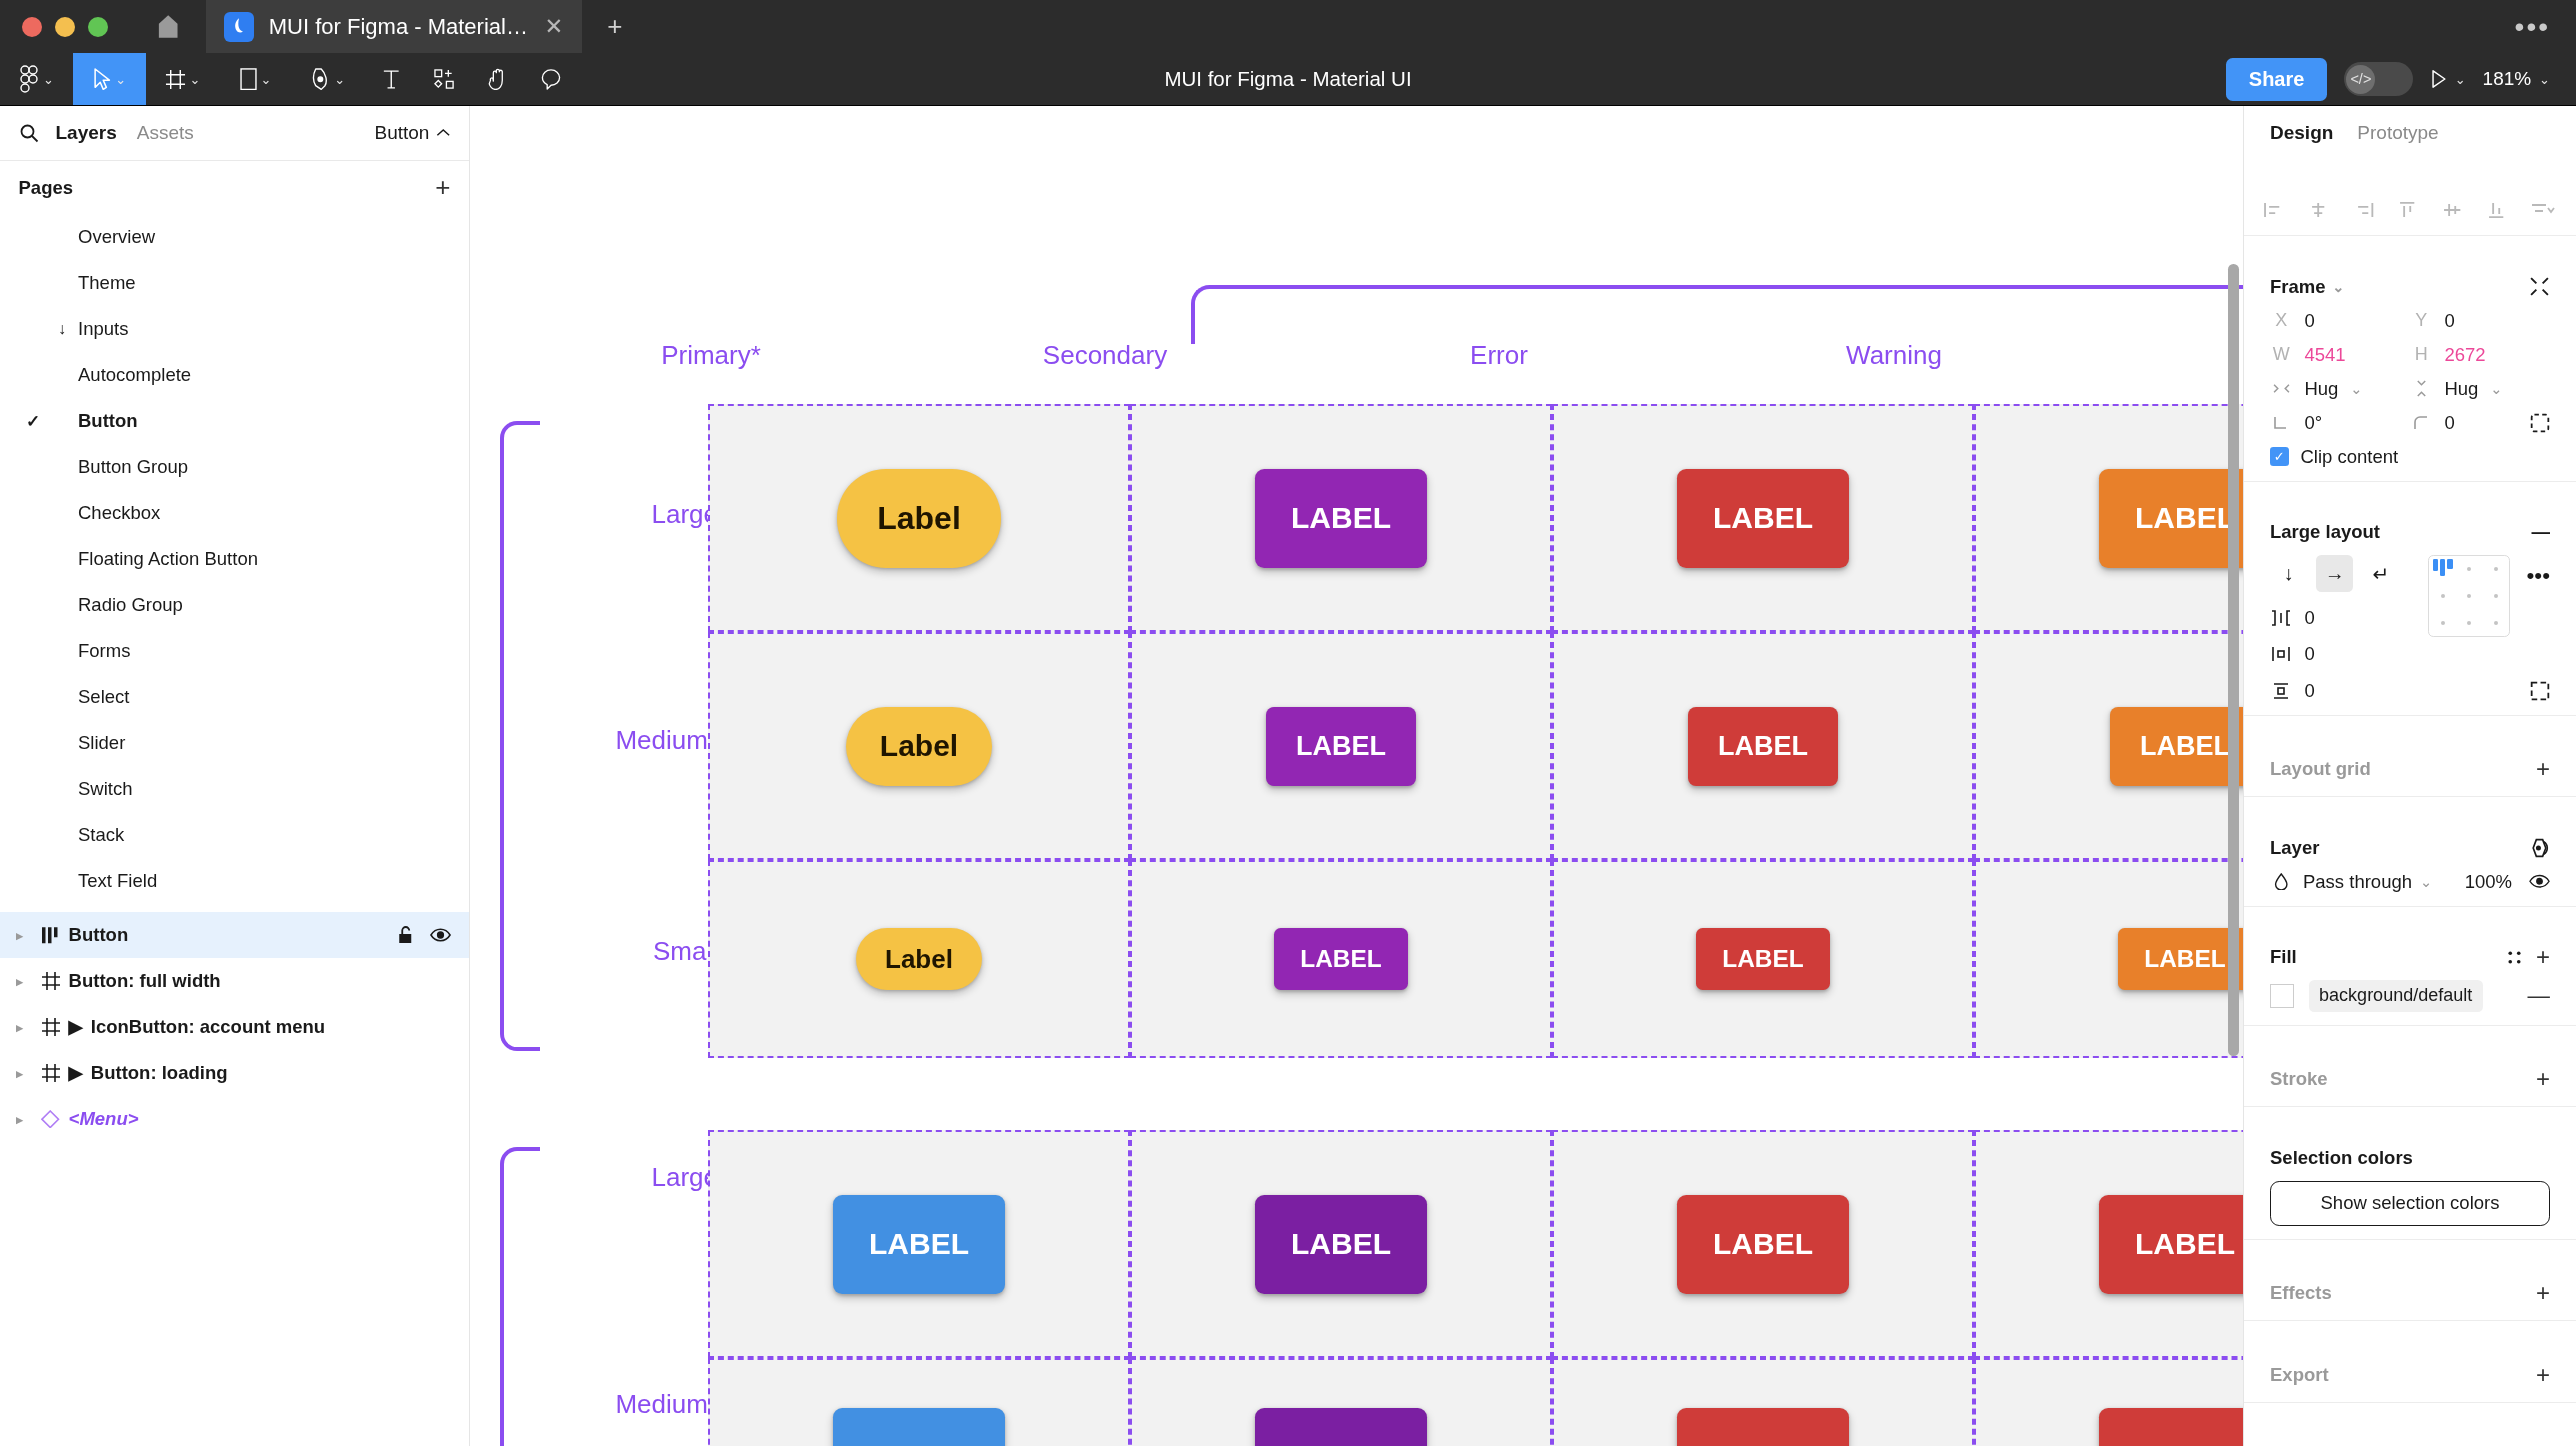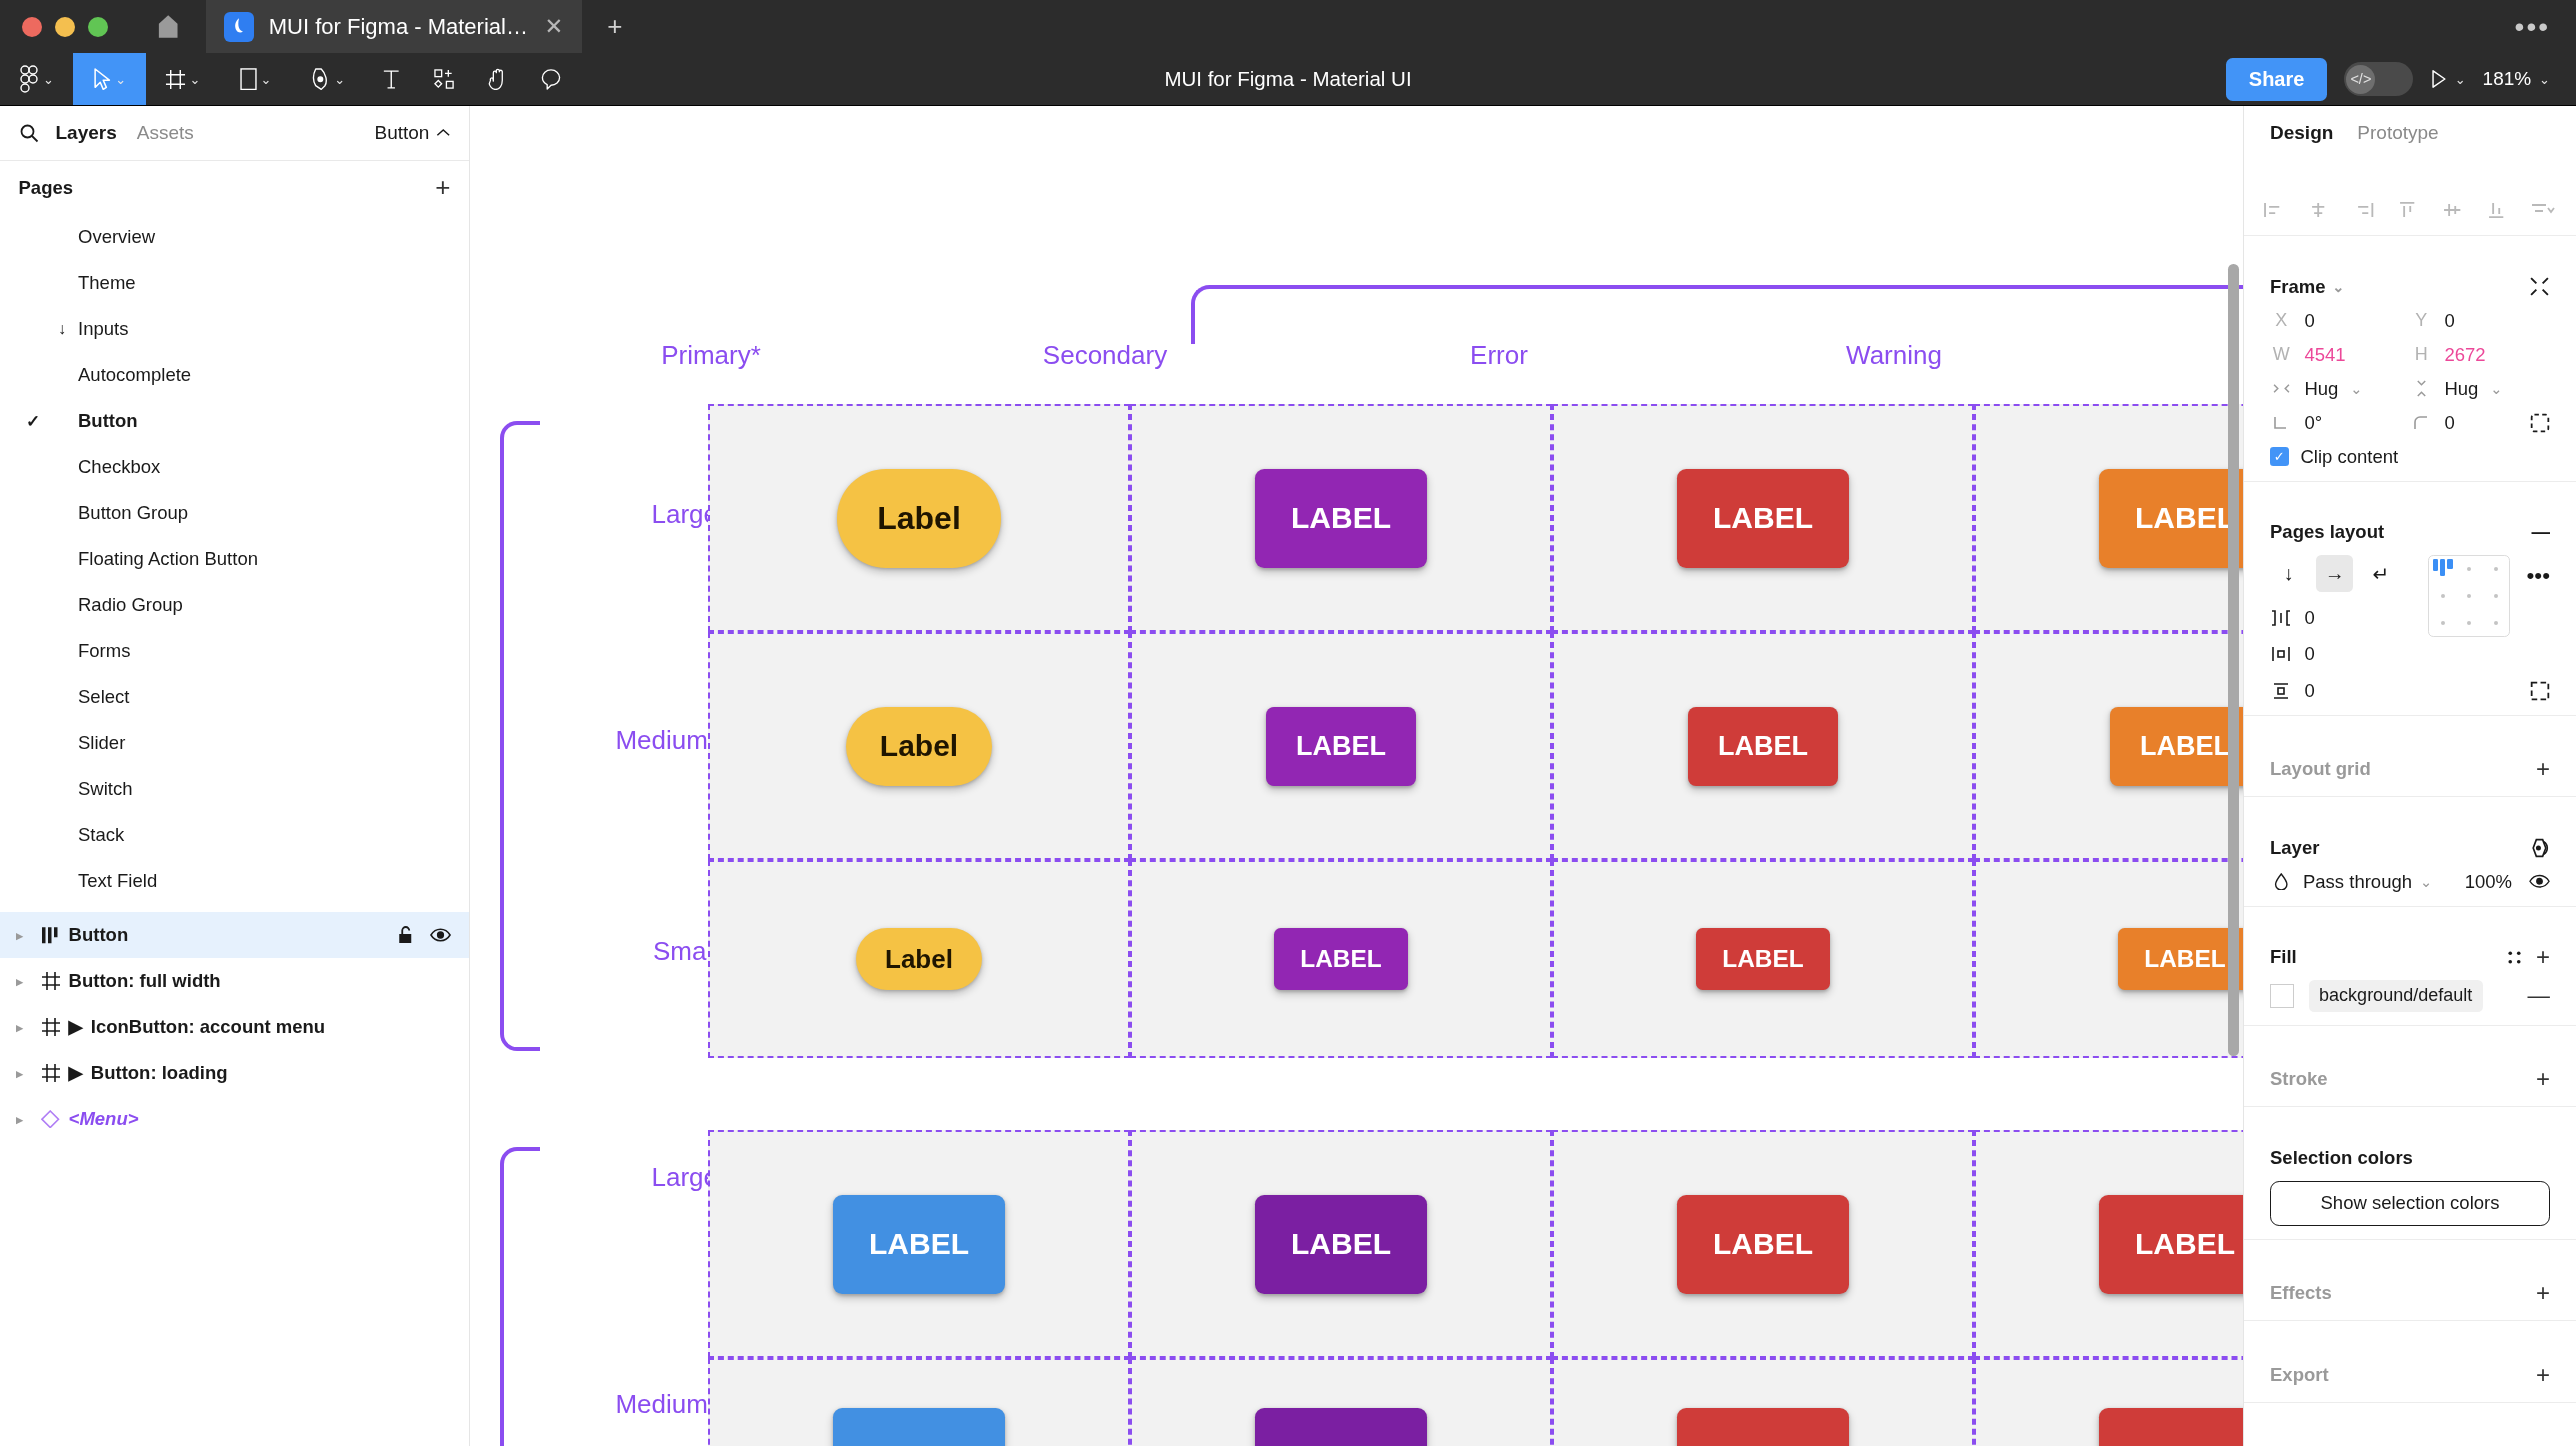--- a/index.html
+++ b/index.html
@@ -376,24 +376,24 @@
           <span>Inputs</span>
         </div>
       <div class="page-item">
           <span>Autocomplete</span>
         </div>
       <div class="page-item selected">
           <span class="page-check">✓</span>
           <span>Button</span>
         </div>
       <div class="page-item">
+          <span>Button Group</span>
+        </div>
+      <div class="page-item">
           <span>Checkbox</span>
-        </div>
-      <div class="page-item">
-          <span>Button Group</span>
         </div>
       <div class="page-item">
           <span>Floating Action Button</span>
         </div>
       <div class="page-item">
           <span>Radio Group</span>
         </div>
       <div class="page-item">
           <span>Forms</span>
         </div>
@@ -691,21 +691,21 @@
         </span>
       </div>
       <div class="rp-check">
         <span class="cbox">✓</span>
         <span>Clip content</span>
       </div>
     </div>
 
     <div class="rp-section">
       <div class="rp-sec-head">
-        <span>Pages layout</span>
+        <span>Large layout</span>
         <span class="act">—</span>
       </div>
       <div style="display:flex; align-items:flex-start; gap:16px; margin-bottom:14.5px;">
         <div style="flex:1;">
           <div class="al-dirs" style="margin-bottom:14.5px;">
             <span class="al-btn">↓</span>
             <span class="al-btn on">→</span>
             <span class="al-btn">↵</span>
           </div>
           <div class="rp-field" style="width:100%; margin-bottom:14.5px;">

